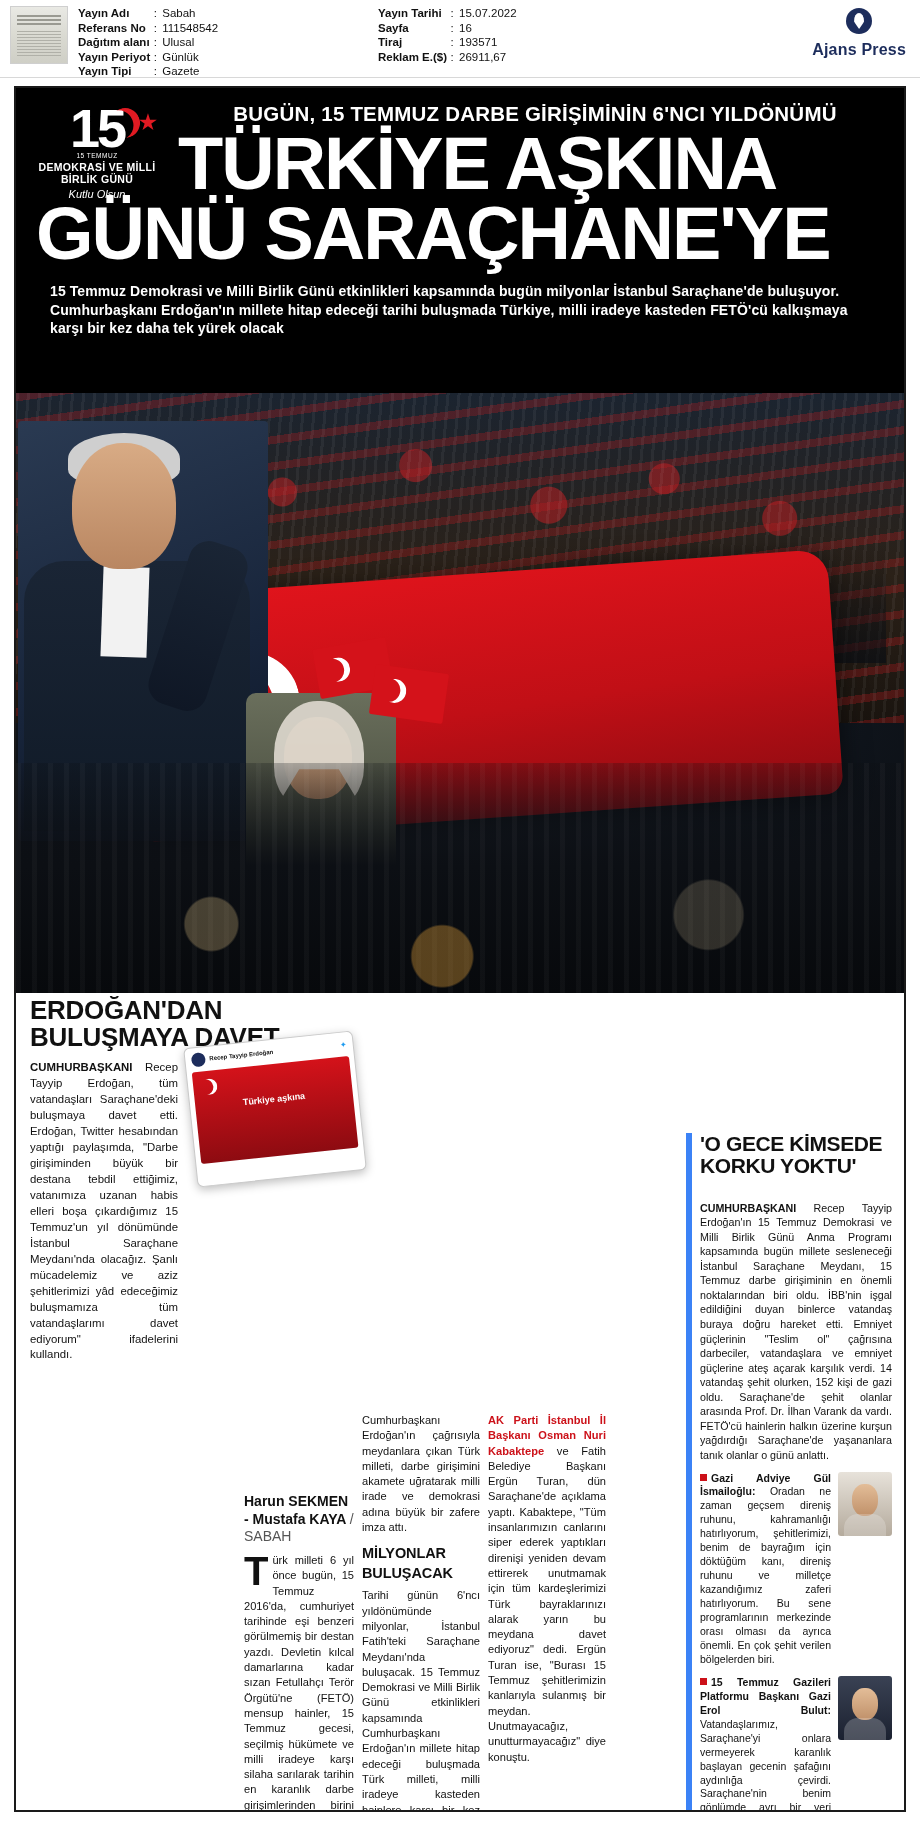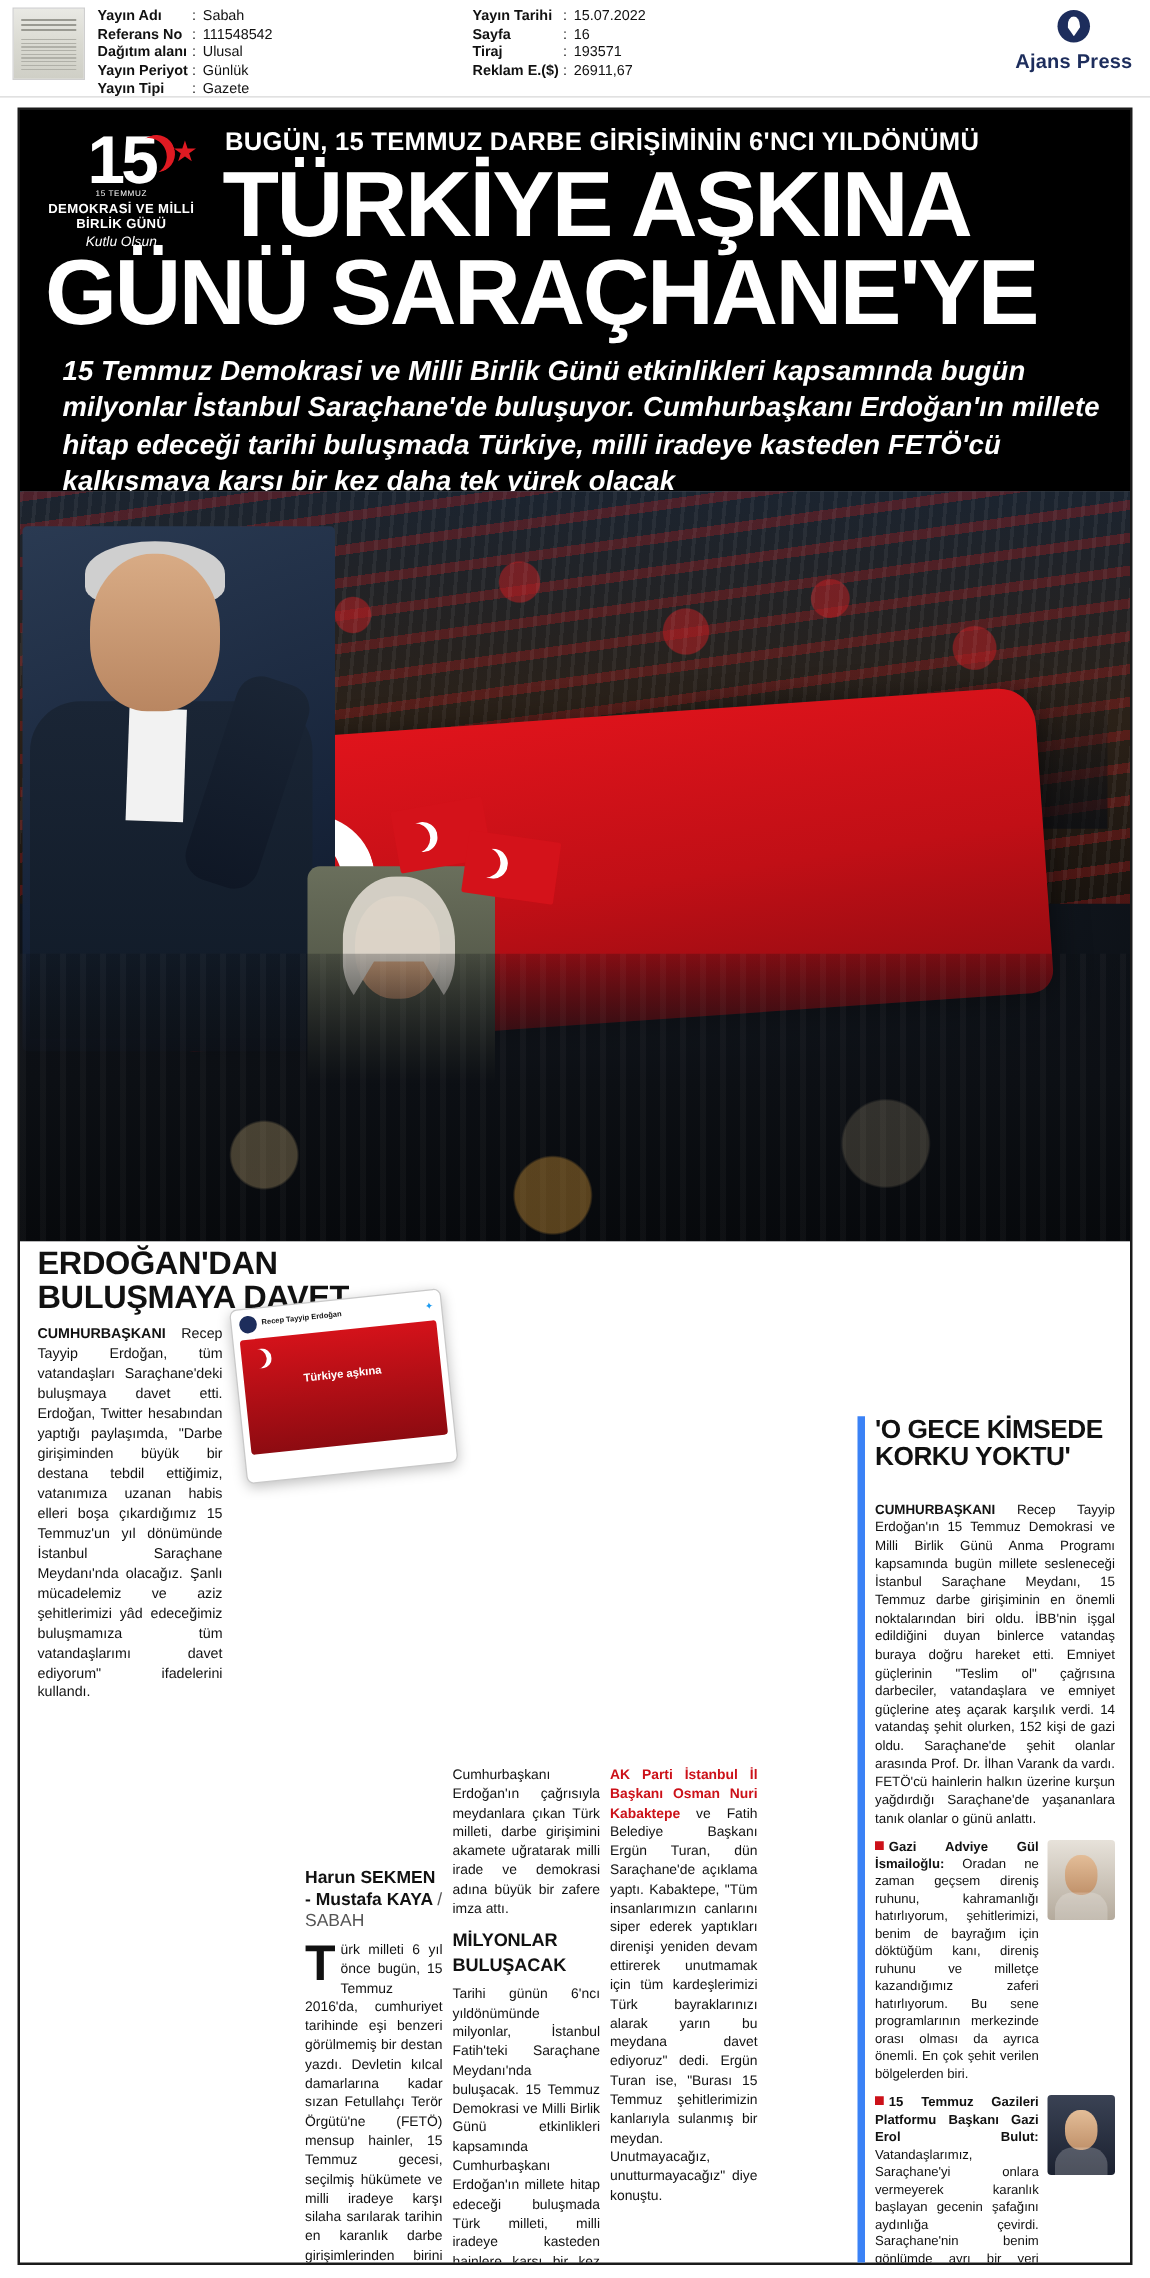--- a/index.html
+++ b/index.html
@@ -110,36 +110,36 @@
   .emblem .sub3 { font-size: 10.5px; font-weight:bold; letter-spacing:.3px;}
   .emblem .sub4 { font-size: 11px; font-style:italic; margin-top:3px; }
 
   .kicker {
     margin-left: 150px;
     font-size: 20.5px;
     font-weight: bold;
     letter-spacing: .2px;
     padding-top: 6px;
     white-space: nowrap;
+    text-align: center;
   }
   .headline1, .headline2 {
     font-weight: bold;
     letter-spacing: -2px;
     line-height: 0.92;
     white-space: nowrap;
   }
   .headline1 { margin-left: 148px; font-size: 74px; margin-top: 4px; }
   .headline2 { margin-left: 6px; font-size: 74px; margin-top: 2px; }
   .standfirst {
     margin: 14px 6px 0 20px;
-    font-size: 22px;
+    font-size: 14px;
     font-weight: bold;
     line-height: 1.33;
     letter-spacing: .1px;
-    font-style: italic;
   }
 
   
   .photo {
     position: relative;
     height: 600px;
     background:
       radial-gradient(ellipse at 50% 10%, #2a3340 0%, #121820 60%, #0a0d12 100%);
     overflow: hidden;
   }

